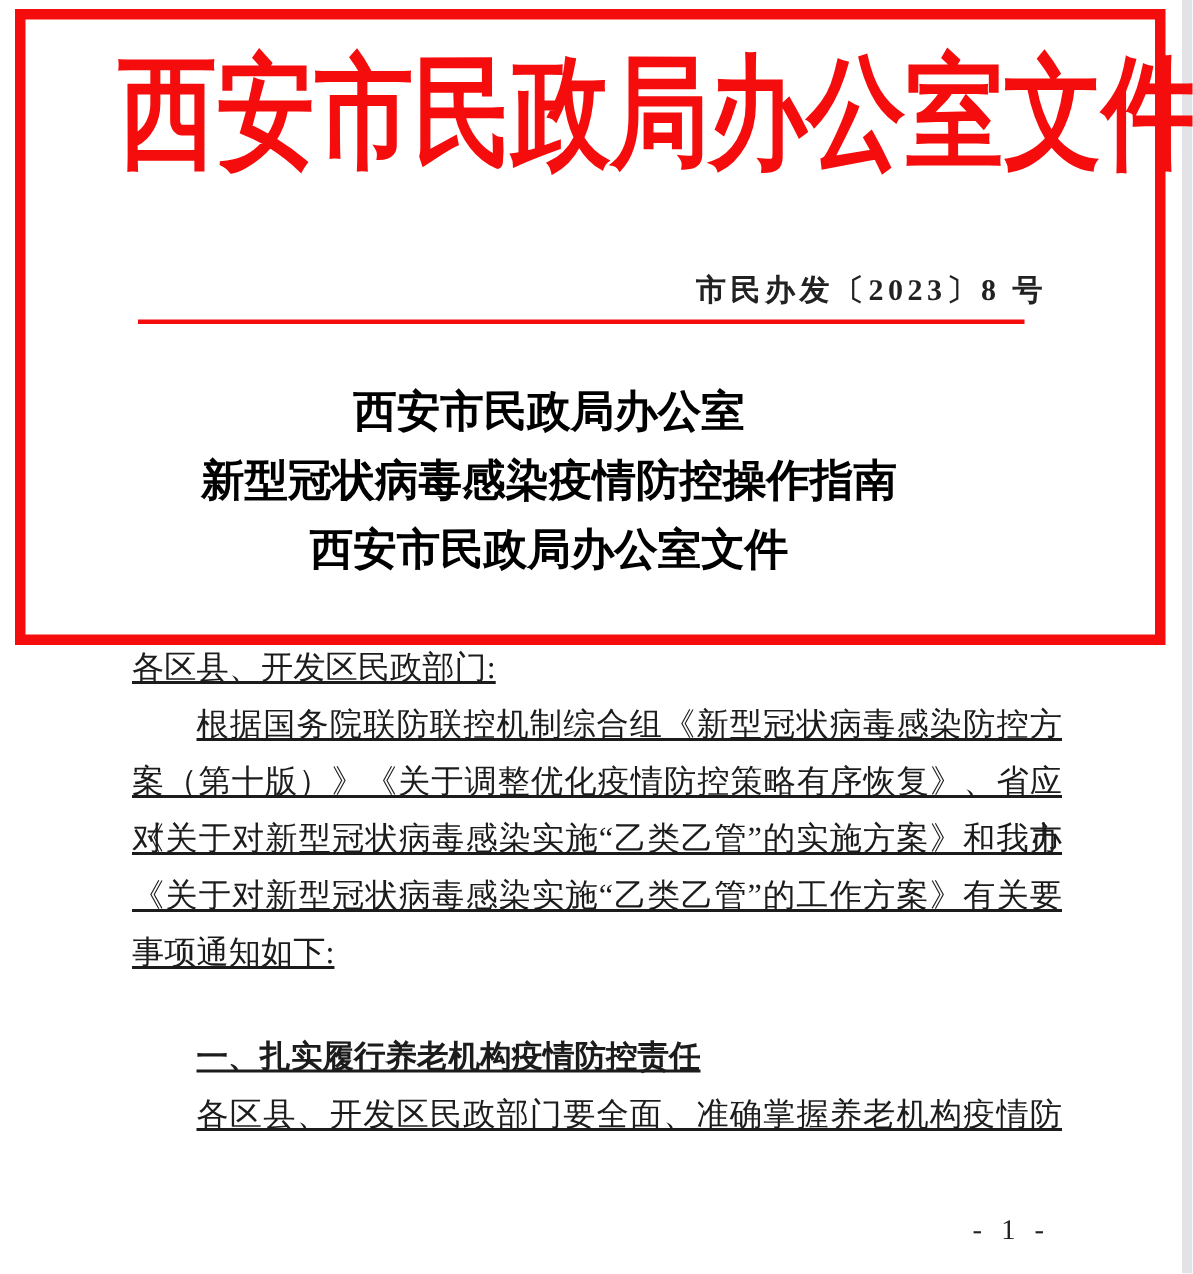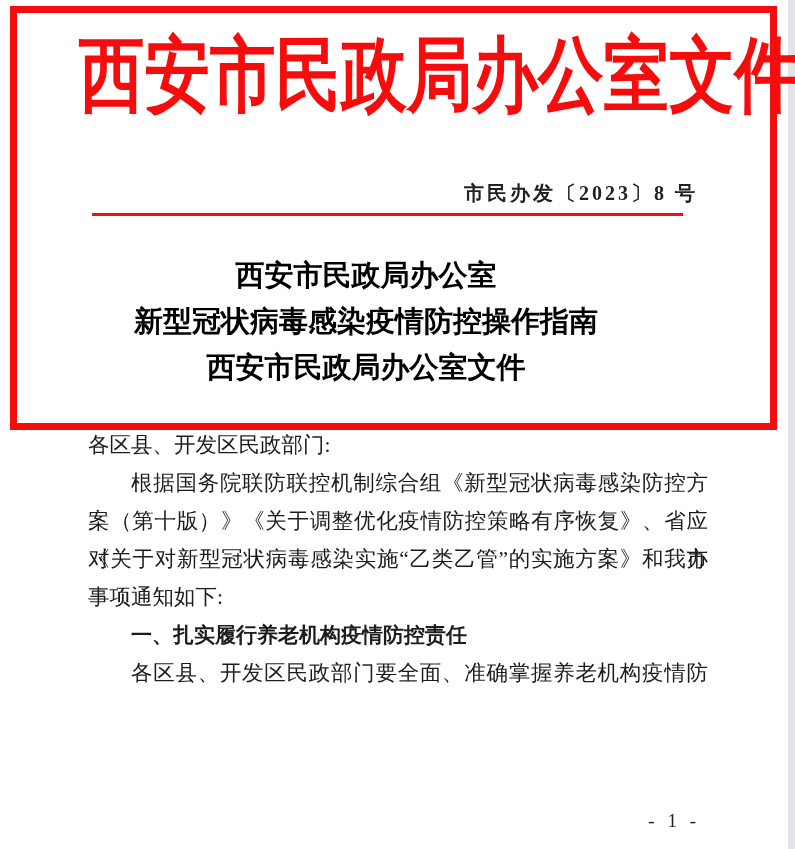--- a/index.html
+++ b/index.html
@@ -65,31 +65,33 @@
     left: 88px; top: 426px;
     width: 620px;
     font-size: 21.5px;
     color: #1c1c1c;
   }
   .line {
     margin: 0;
     height: 38px;
     line-height: 38px;
     white-space: nowrap;
+    text-decoration: underline;
   }
   .jst {
     white-space: normal;
     text-align: justify;
     text-align-last: justify;
   }
   .ind { text-indent: 43px; }
   .heading {
     font-weight: bold;
     font-family: "Liberation Sans", "DejaVu Sans", sans-serif;
     font-size: 21px;
+    margin-top: 32px;
   }
   .page-number {
     position: absolute;
     left: 0; top: 810px;
     width: 700px;
     text-align: right;
     font-size: 19px;
     letter-spacing: 4px;
     color: #222;
   }
@@ -111,18 +113,19 @@
   <div>西安市民政局办公室</div>
   <div>新型冠状病毒感染疫情防控操作指南</div>
   <div>西安市民政局办公室文件</div>
 </div>
 
 <div class="doc-body">
   <p class="line">各区县、开发区民政部门:</p>
   <p class="line jst ind">根据国务院联防联控机制综合组《新型冠状病毒感染防控方</p>
   <p class="line jst">案（第十版）》《关于调整优化疫情防控策略有序恢复》、省应对办</p>
   <p class="line jst">《关于对新型冠状病毒感染实施“乙类乙管”的实施方案》和我市</p>
+  <p class="line jst">《关于对新型冠状病毒感染实施“乙类乙管”的工作方案》有关要</p>
   <p class="line">事项通知如下:</p>
   <p class="line heading ind">一、扎实履行养老机构疫情防控责任</p>
   <p class="line jst ind">各区县、开发区民政部门要全面、准确掌握养老机构疫情防</p>
 </div>
 
 <div class="page-number">- 1 -</div>
 
 </body></html>

